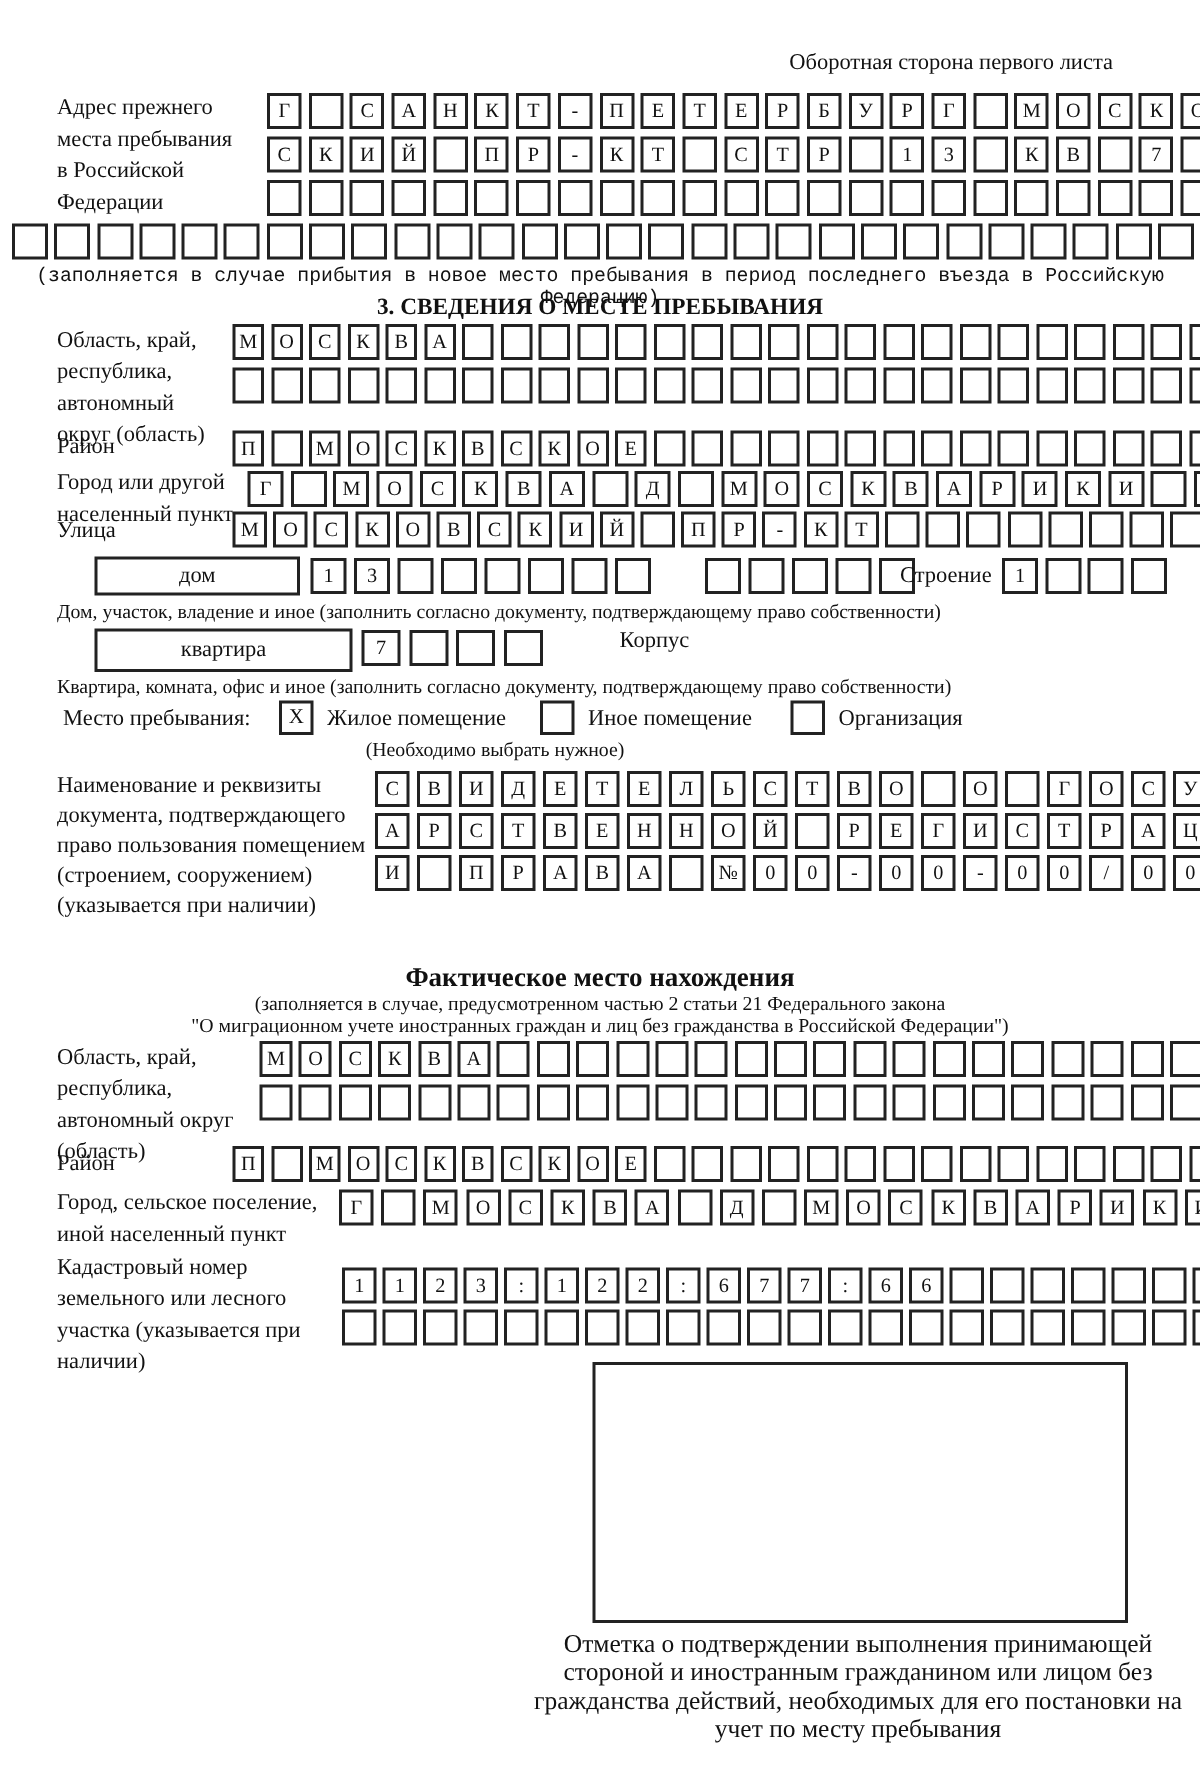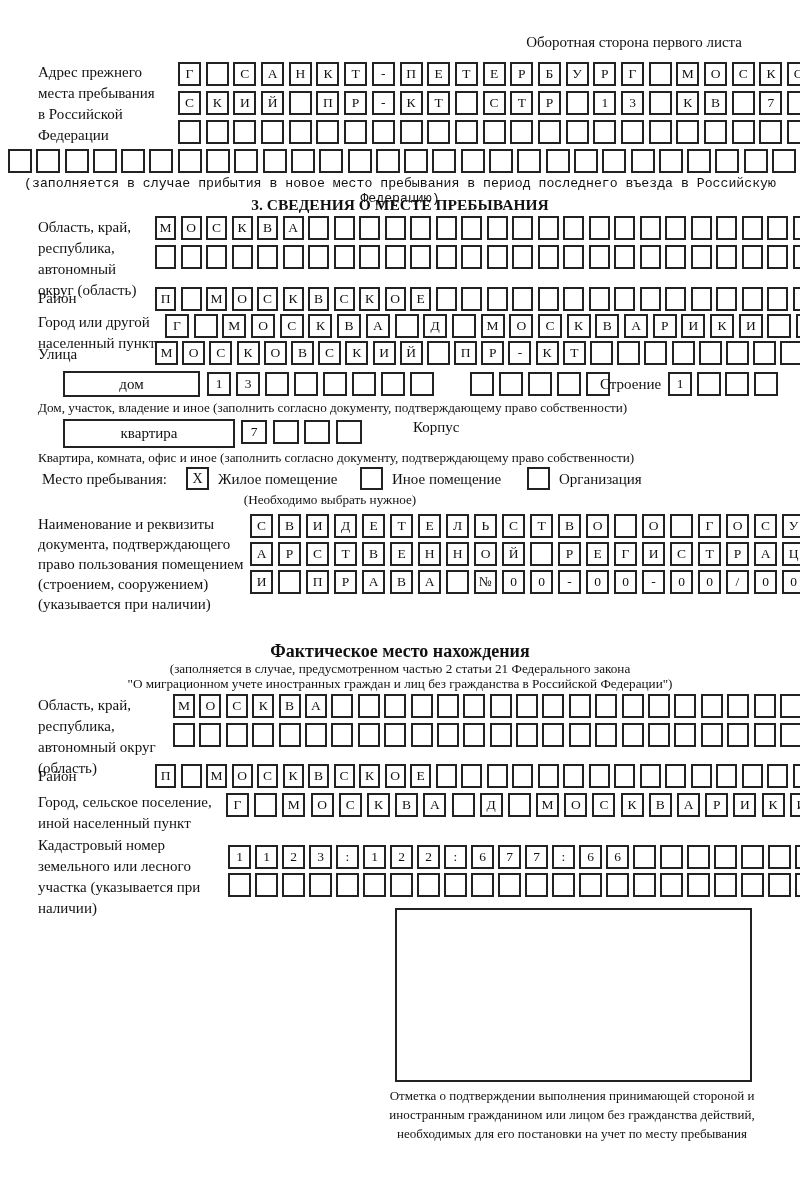--- a/index.html
+++ b/index.html
@@ -564,15 +564,15 @@
       <span class="cell"></span>
       <span class="cell"></span>
       <span class="cell"></span>
       <span class="cell"></span>
       <span class="cell"></span>
       <span class="cell"></span>
       <span class="cell"></span>
     </div>
 
   <div class="abs stamp" style="left:395px;top:908px;width:353px;height:170px;"></div>
-  <div class="abs" style="left:352px;top:1086px;width:440px;text-align:center;font-size:13px;line-height:19px;">Отметка о подтверждении выполнения принимающей стороной и иностранным гражданином или лицом без гражданства действий, необходимых для его постановки на учет по месту пребывания</div>
+  <div class="abs" style="left:352px;top:1086px;width:440px;text-align:center;font-size:17px;line-height:19px;">Отметка о подтверждении выполнения принимающей стороной и иностранным гражданином или лицом без гражданства действий, необходимых для его постановки на учет по месту пребывания</div>
 
 </div>
 
 </body></html>

